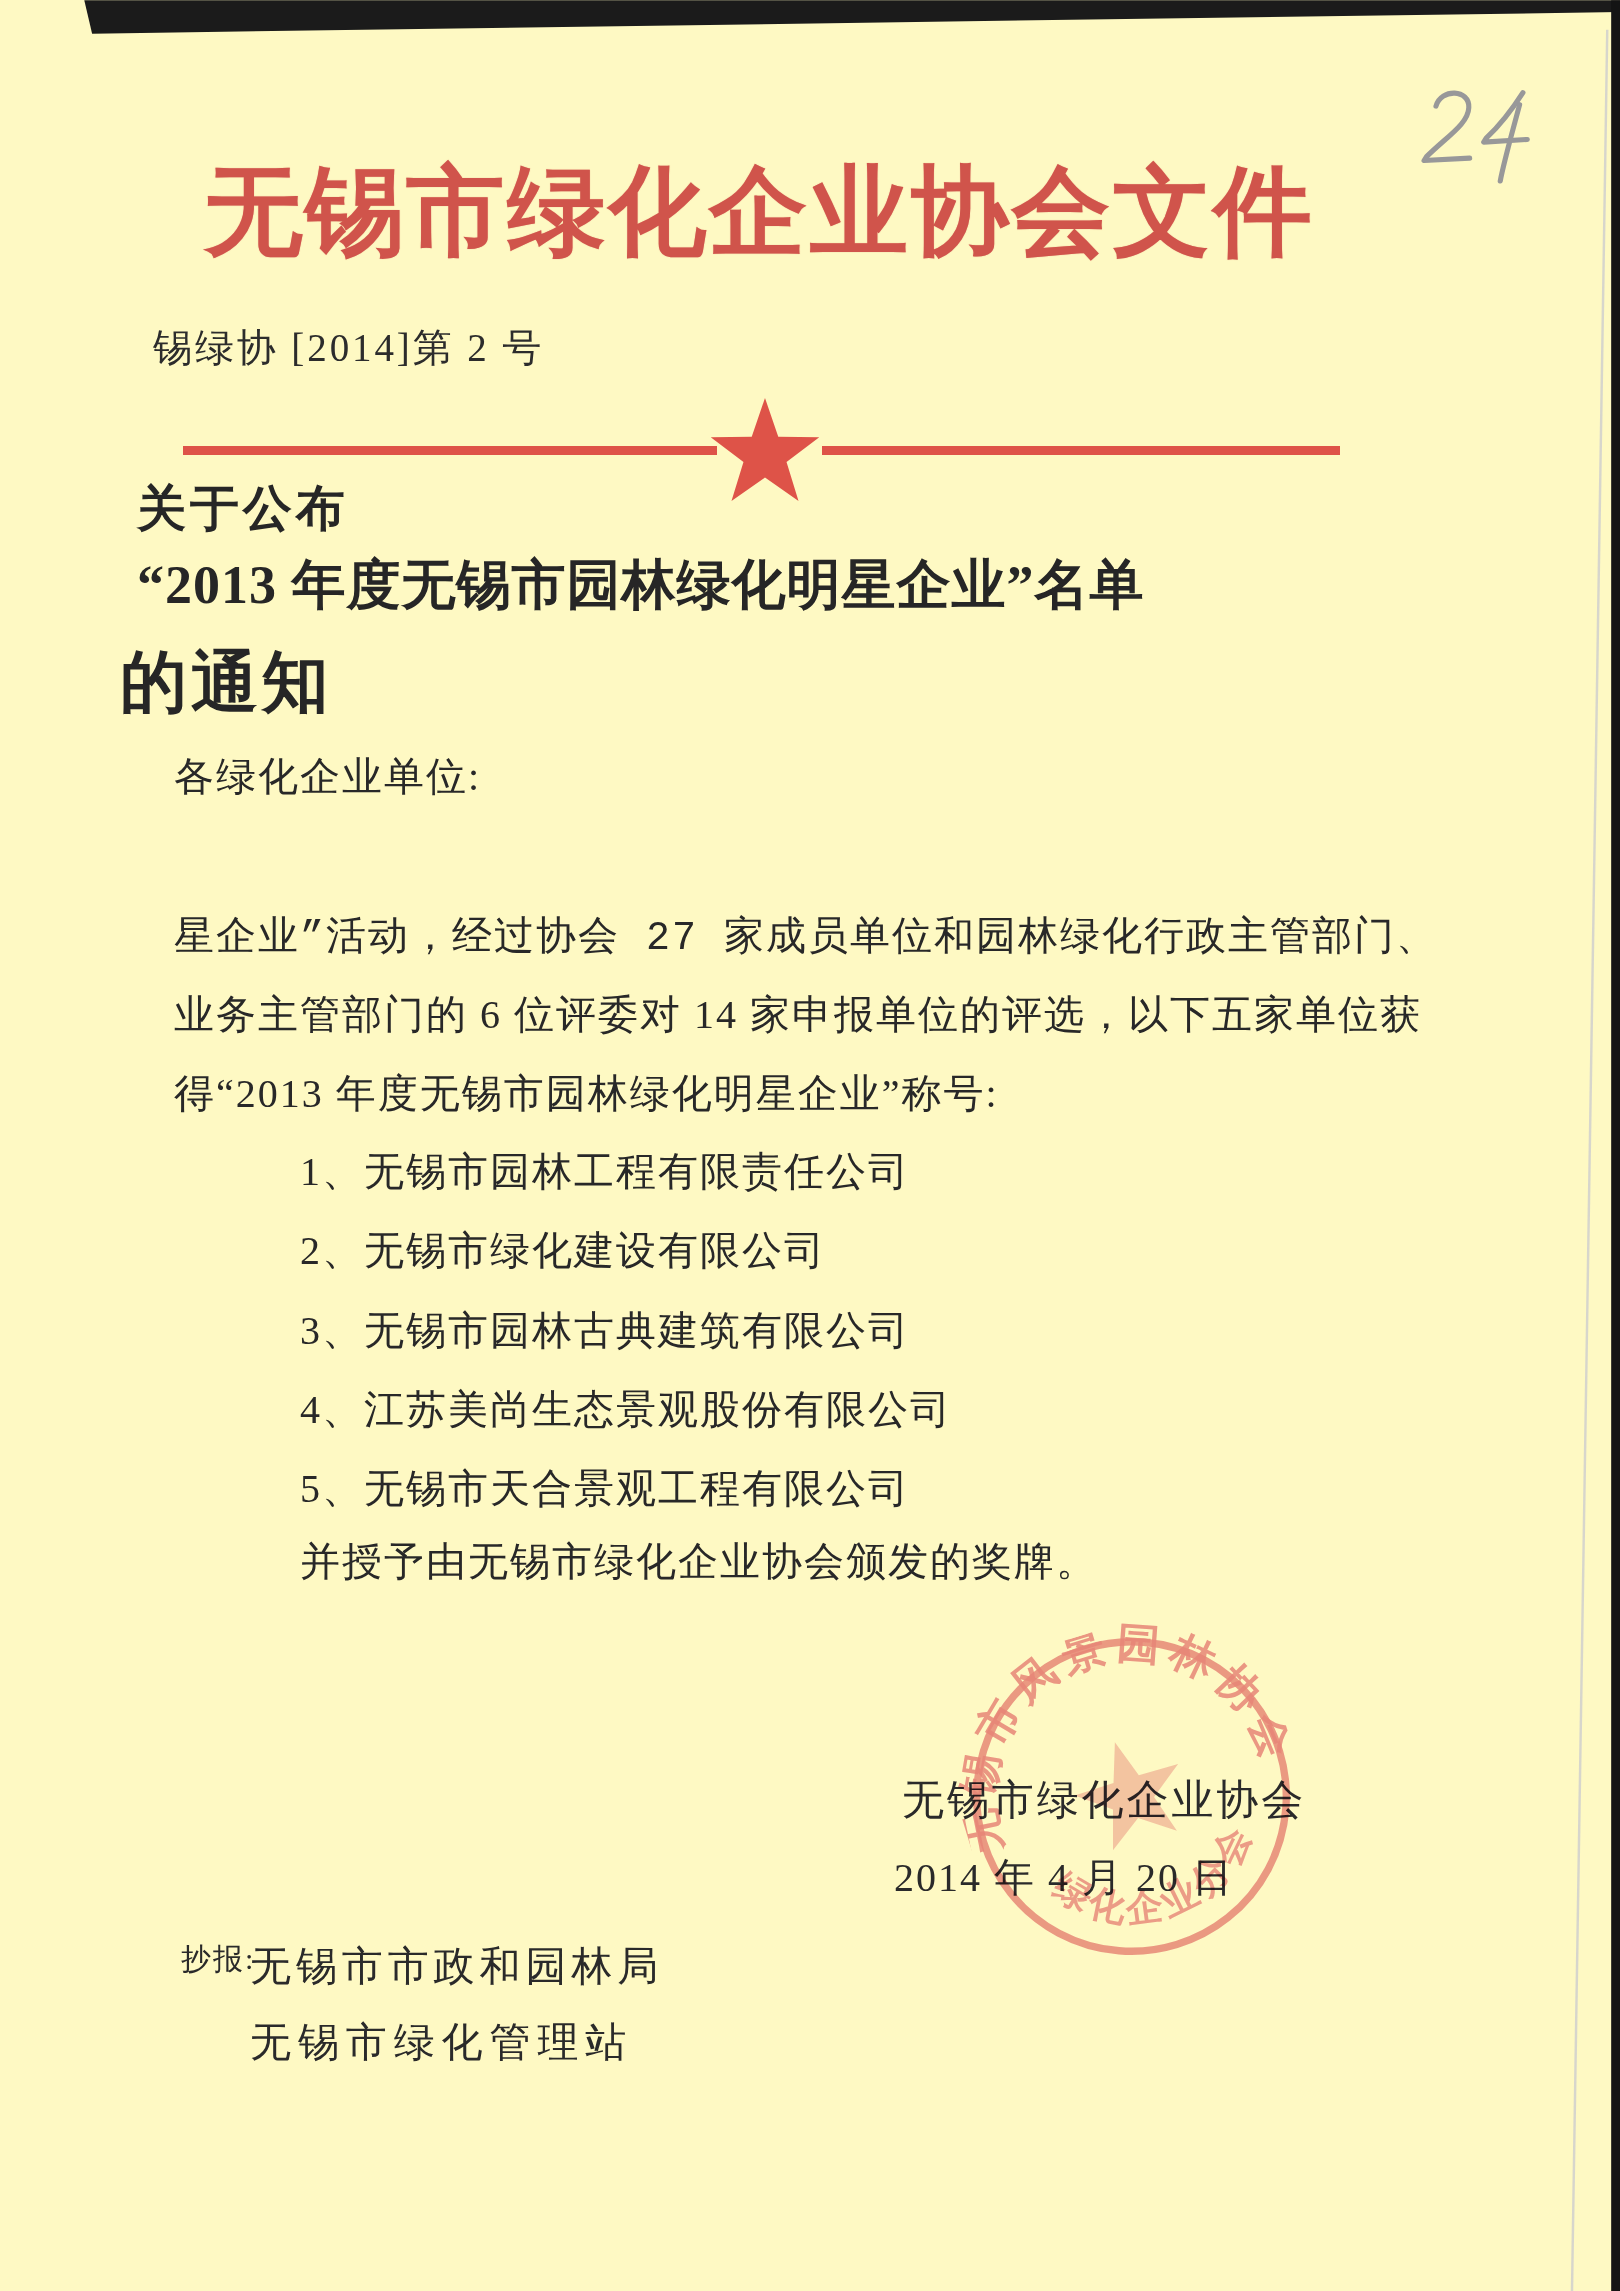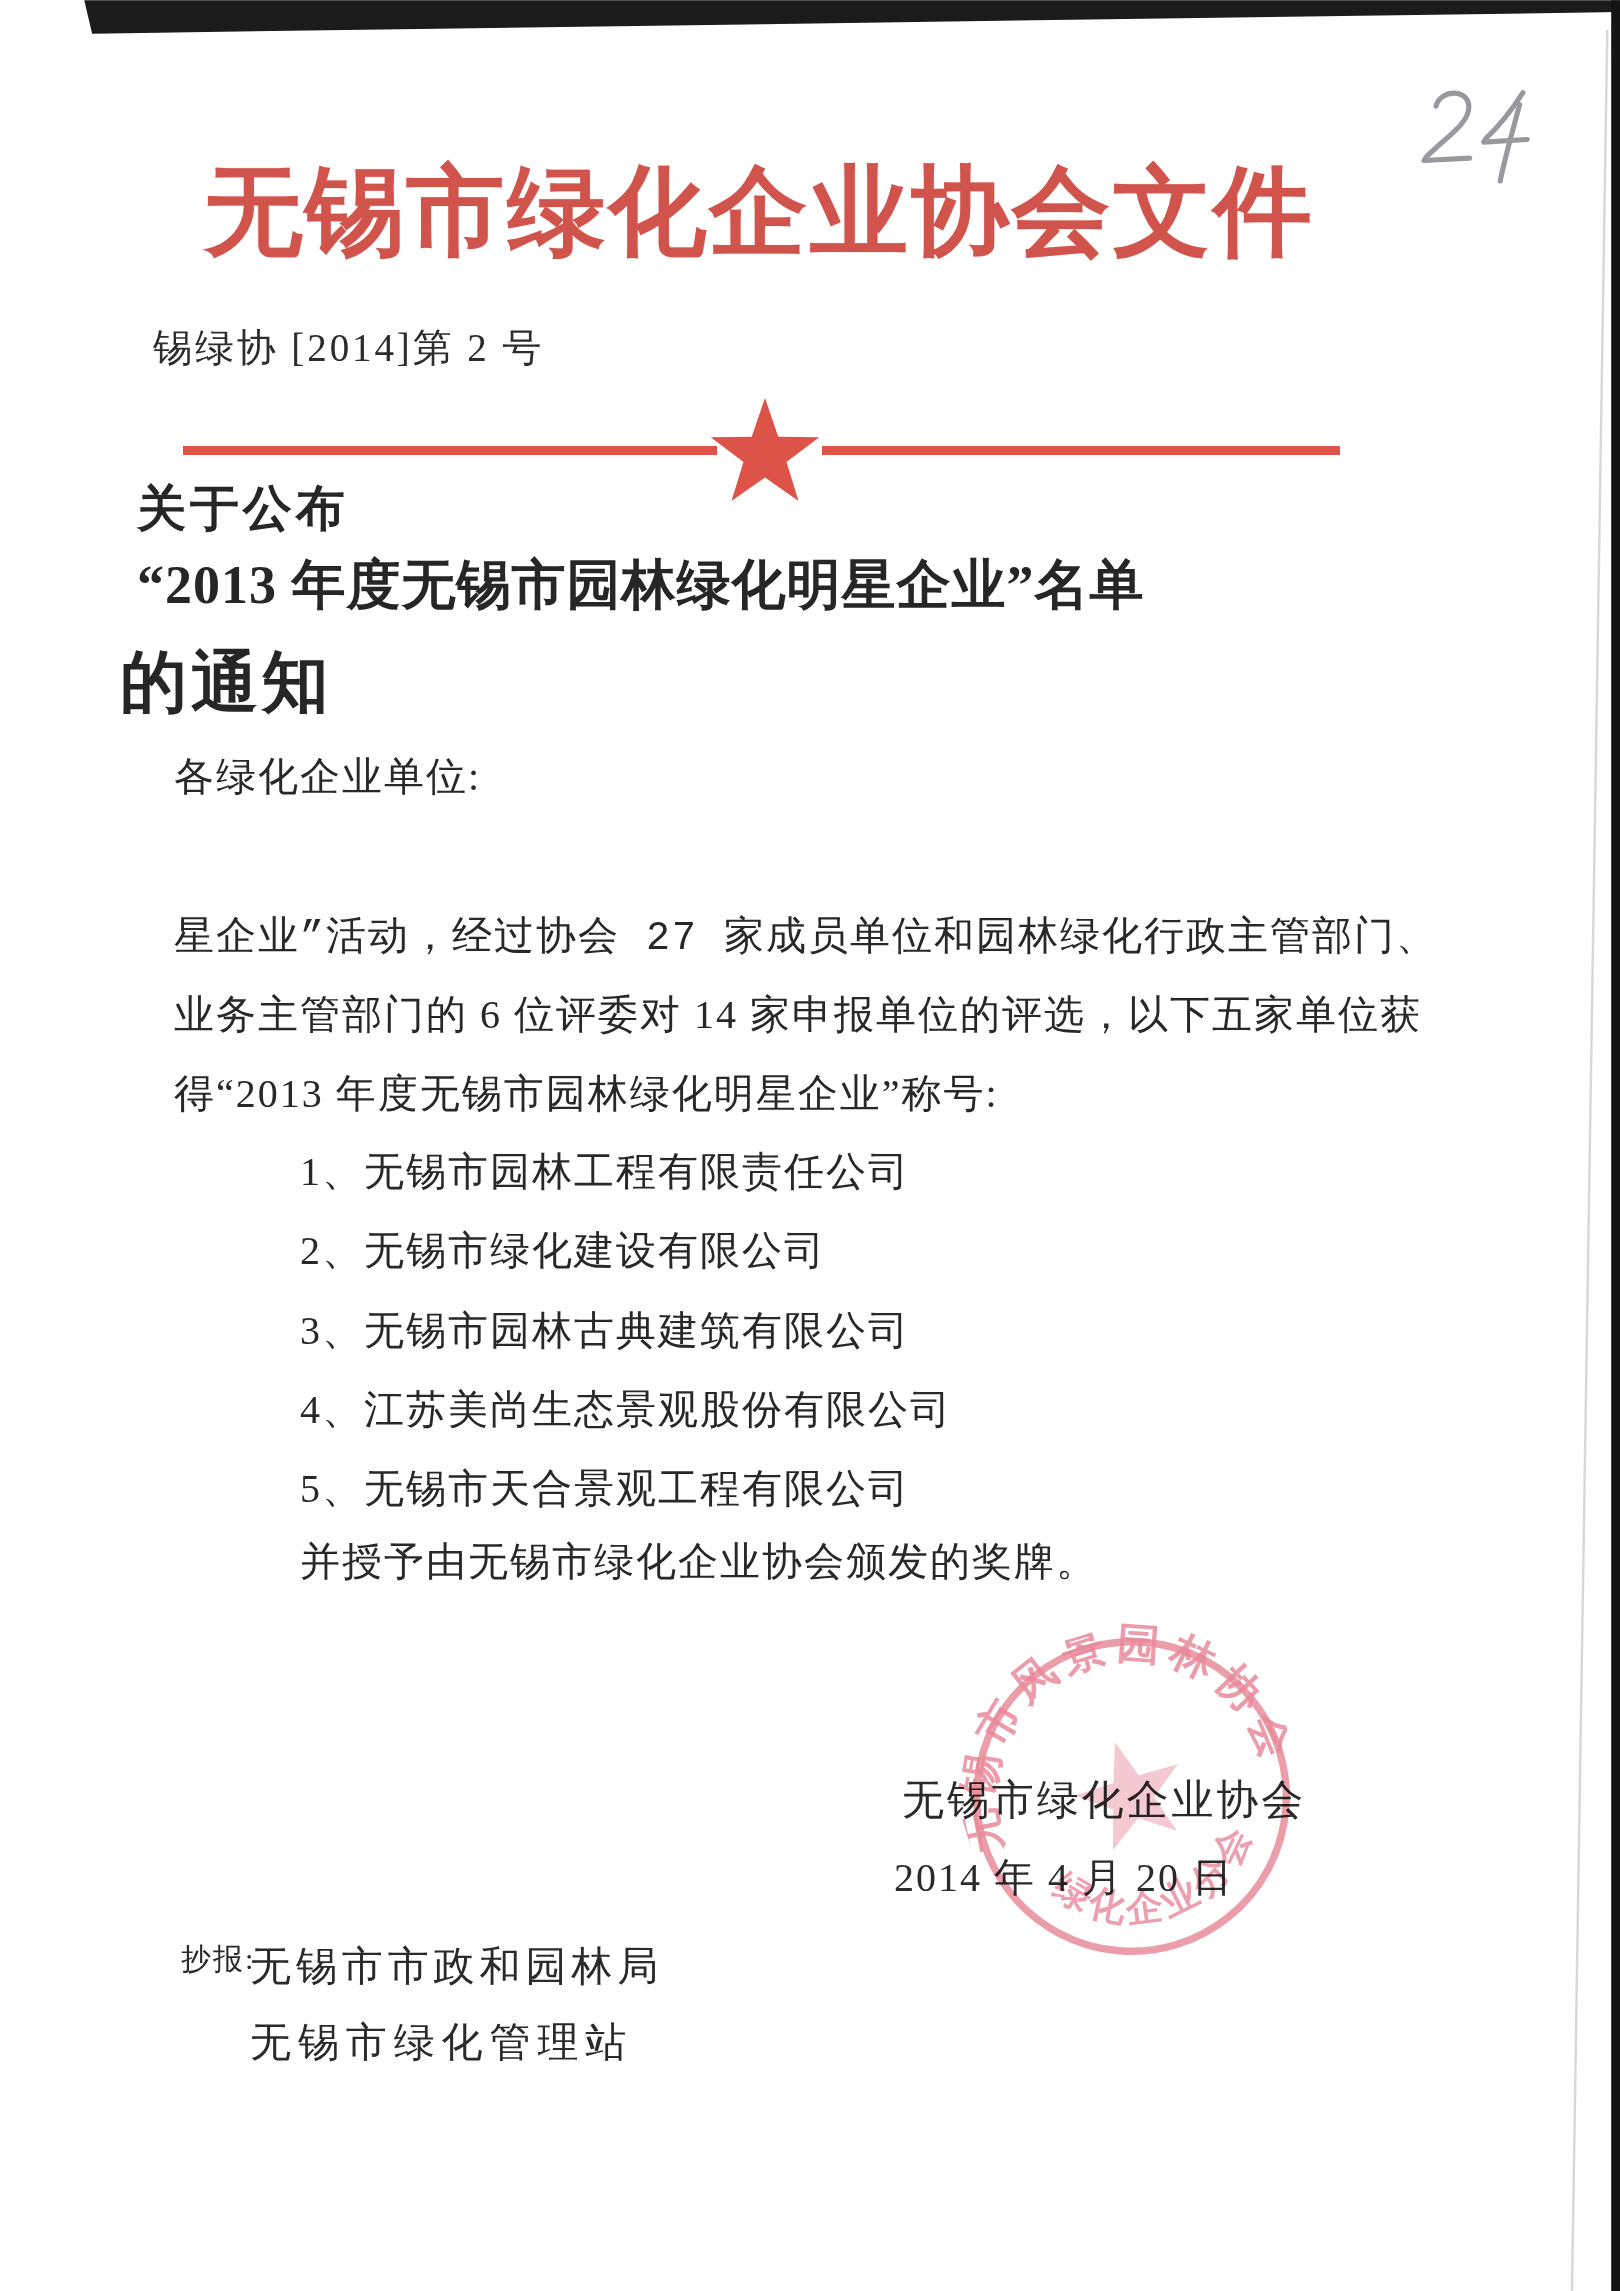--- a/index.html
+++ b/index.html
@@ -1,20 +1,20 @@
 <!DOCTYPE html>
 <html><head>
 <meta charset="utf-8">
 <style>
   html,body{margin:0;padding:0;background:#e8e8e8;}
   .page{
     position:relative;
     width:1620px;height:2292px;
     margin:0 auto;
-    background:#ffffff;
+    background:#fef9c3;
     overflow:hidden;
     font-family:"Liberation Serif","DejaVu Serif",serif;
     color:#2a2a2a;
   }
   .abs{position:absolute;white-space:nowrap;}
 
   
   .artifacts{position:absolute;left:0;top:0;z-index:10;pointer-events:none;}
   .handwriting{position:absolute;left:1419px;top:82px;z-index:6;transform:rotate(6deg);}
 

